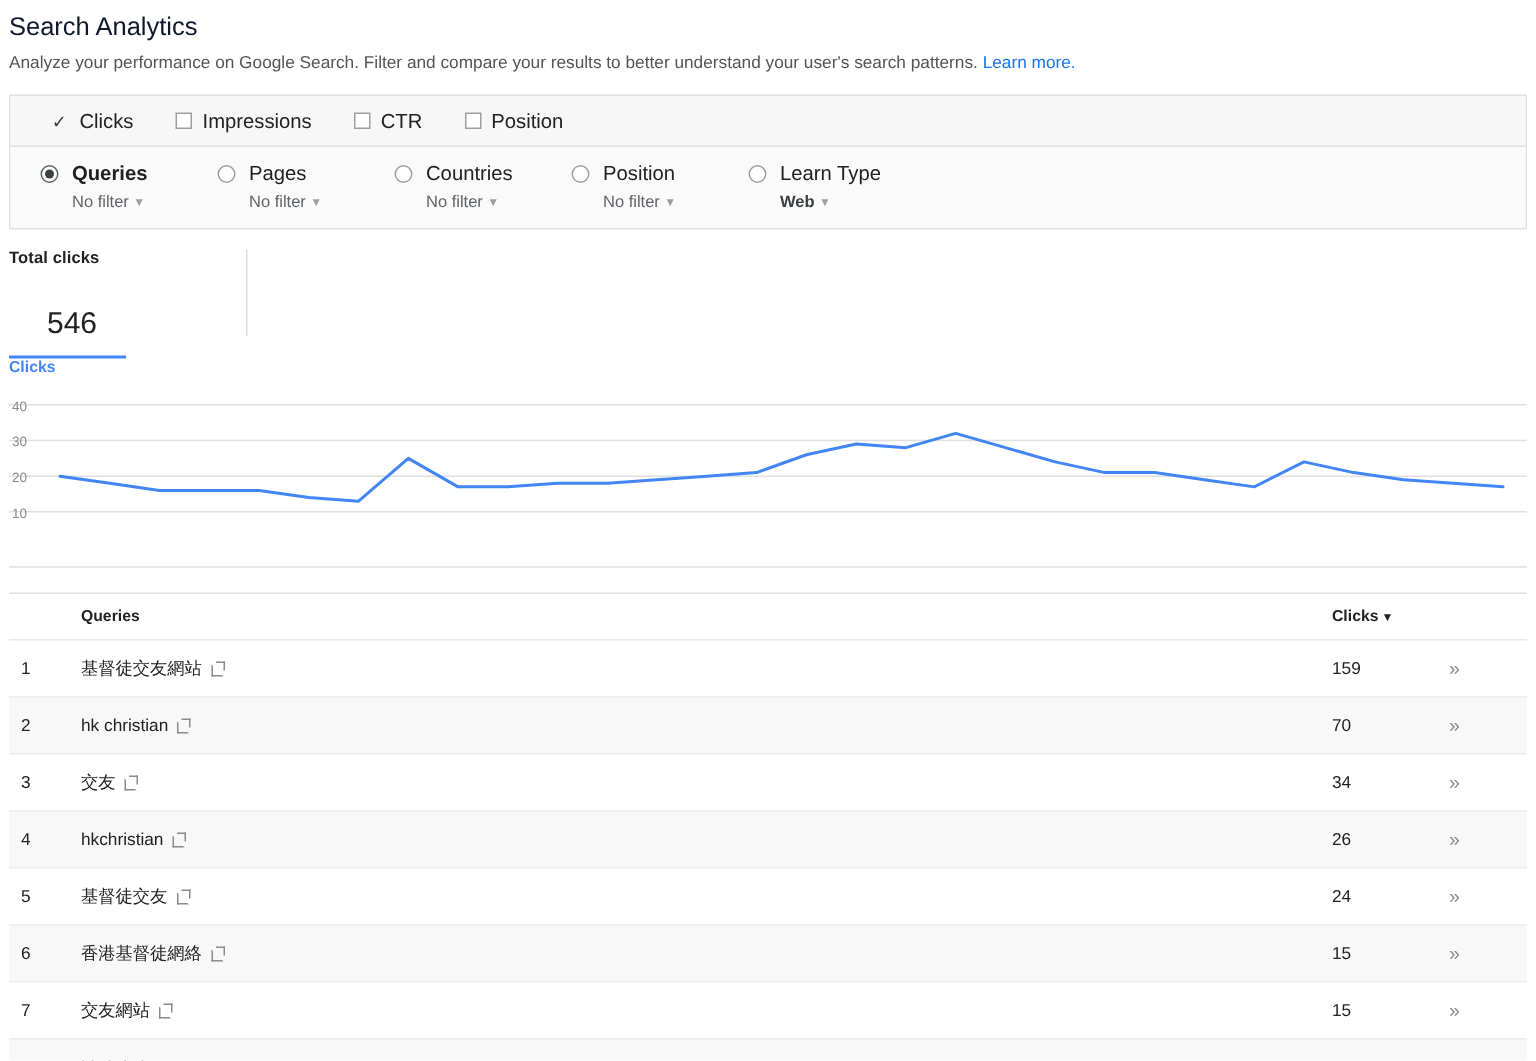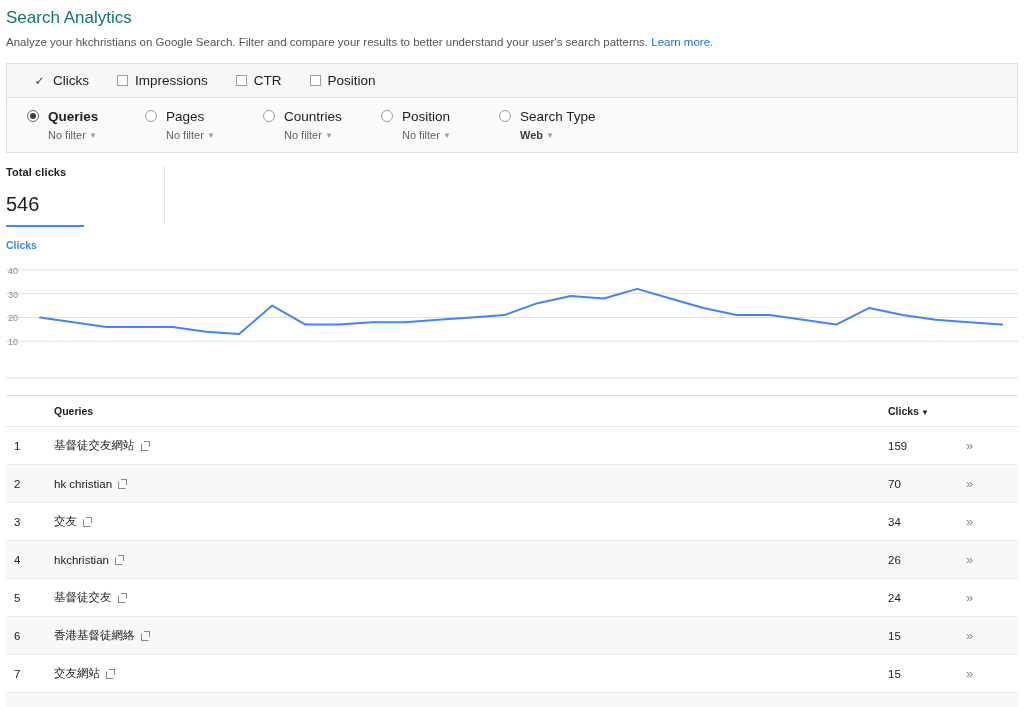--- a/index.html
+++ b/index.html
@@ -16,21 +16,21 @@
     overflow: hidden;
   }
 
   
   .page-head {
     padding: 4px 0 0 6px;
   }
   .page-title {
     font-size: 17px;
     font-weight: 400;
-    color: #0f766e;
+    color: #0f172a;
     margin: 0;
     padding: 2px 0 0 0;
     line-height: 24px;
   }
   .page-desc {
     font-size: 11.5px;
     color: #545454;
     margin: 5px 0 0 0;
     line-height: 14px;
   }
@@ -162,22 +162,23 @@
   }
   .total-label {
     font-size: 11px;
     font-weight: bold;
     color: #212121;
     letter-spacing: 0.1px;
   }
   .total-value {
     font-size: 20px;
     color: #212121;
-    margin-top: 15px;
+    margin-top: 27px;
     font-weight: 400;
+    text-align: center;
   }
   .total-underline {
     margin-top: 9px;
     height: 2px;
     width: 78px;
     background: #4285f4;
   }
   .total-divider {
     width: 1px;
     background: #e0e0e0;
@@ -270,21 +271,21 @@
   }
   .cell-head-clicks { }
   .sort-arrow { font-size: 8px; margin-left: 2px; color: #212121; }
 </style>
 </head>
 <body>
 
 <div class="page-head">
   <h1 class="page-title">Search Analytics</h1>
   <p class="page-desc">
-    <span>Analyze your hkchristians on Google Search. Filter and compare your results to better understand your user's search patterns.</span>
+    <span>Analyze your performance on Google Search. Filter and compare your results to better understand your user's search patterns.</span>
     <a href="#">Learn more.</a>
   </p>
 </div>
 
 <div class="filter-panel">
 
   <div class="metrics-row">
     <div class="metric-item checked">
       <span class="cb-check">✓</span>
       <span class="metric-label">Clicks</span>
@@ -333,21 +334,21 @@
       <span class="radio"></span>
       <span class="dim-texts">
         <span class="dim-name">Position</span><br>
         <span class="dim-filter"><span>No filter</span><span class="caret">▼</span></span>
       </span>
     </div>
 
     <div class="dim-item wide">
       <span class="radio"></span>
       <span class="dim-texts">
-        <span class="dim-name">Search Type</span><br>
+        <span class="dim-name">Learn Type</span><br>
         <span class="dim-filter bold"><span>Web</span><span class="caret">▼</span></span>
       </span>
     </div>
 
 
   </div>
 </div>
 
 <div class="totals">
   <div class="total-card">

